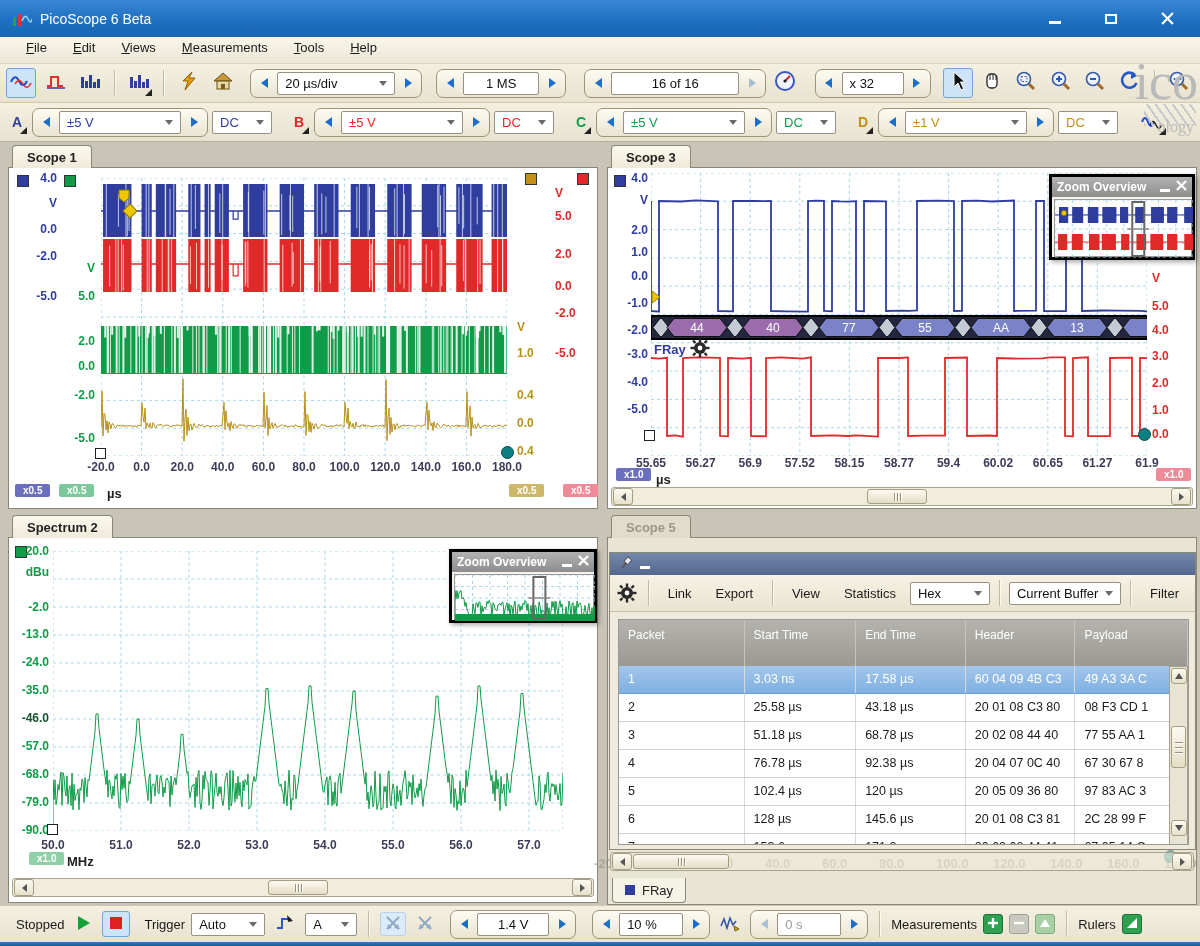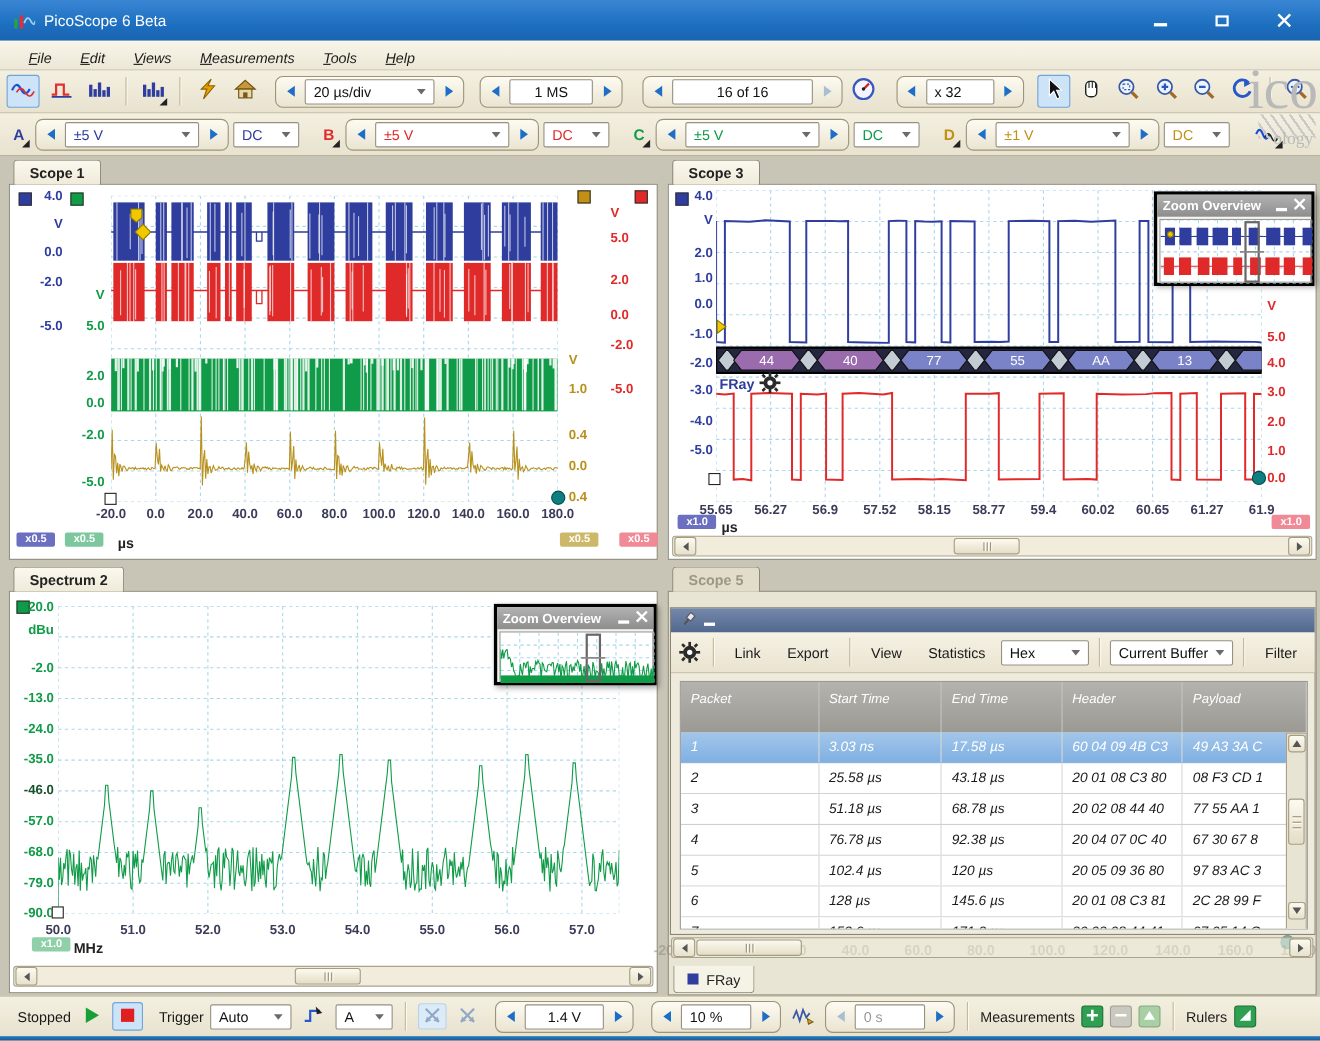--- a/index.html
+++ b/index.html
@@ -7,21 +7,21 @@
   .app{position:relative;width:1200px;height:946px;font-family:"Liberation Sans",sans-serif;background:#c9c5b6;overflow:hidden;}
   
   .titlebar{position:absolute;left:0;top:0;width:1200px;height:37px;background:linear-gradient(#3a86d4,#1d6fc0 60%,#1a64b0);display:flex;align-items:center;color:#fff;}
   .app-icon{width:20px;height:16px;margin:0 8px 0 12px;}
   .titletext{font-size:14px;}
   .winbtns{margin-left:auto;display:flex;align-items:center;gap:34px;padding-right:22px;}
   .winbtn{width:22px;height:18px;display:flex;align-items:center;justify-content:center;cursor:default;}
   .glyph-min{width:12px;height:3px;background:#fff;margin-top:8px;}
   .glyph-max{width:12px;height:10px;border:2px solid #fff;}
   
-  .menubar{position:absolute;left:0;top:37px;width:1200px;height:27px;background:linear-gradient(#f8f5ea,#ece7d6);display:flex;align-items:flex-end;padding-left:14px;gap:2px;border-bottom:1px solid #d8d2c0;font-style:italic;}
+  .menubar{position:absolute;left:0;top:37px;width:1200px;height:27px;background:linear-gradient(#f8f5ea,#ece7d6);display:flex;align-items:flex-start;padding-left:14px;gap:2px;border-bottom:1px solid #d8d2c0;}
   .menu-item{padding:3px 12px;font-size:13px;color:#1a1a1a;}
   .menu-item u{text-decoration:underline;}
   
   .toolbar{position:absolute;left:0;top:64px;width:1200px;height:39px;background:linear-gradient(#f4f0e0,#e8e2cf);display:flex;align-items:center;padding:0 6px;gap:4px;border-bottom:1px solid #cfc8b2;}
   .chanbar{position:absolute;left:0;top:103px;width:1200px;height:39px;background:linear-gradient(#f4f0e0,#e8e2cf);display:flex;align-items:center;padding:0 6px;gap:6px;border-bottom:1px solid #b8b29c;}
   .tbtn{width:32px;height:30px;border:1px solid transparent;border-radius:3px;display:flex;align-items:center;justify-content:center;position:relative;}
   .tbtn.sel{background:#cde3f7;border-color:#6fa5d8;}
   .vsep{width:1px;height:26px;background:#c2ba9e;box-shadow:1px 0 0 #fbf8ee;margin:0 5px;}
   .spin{display:flex;align-items:center;background:linear-gradient(#fdfbf2,#eae4d0);border:1px solid #9c9478;border-radius:7px;padding:2px 3px;gap:3px;}
   .spinbtn{width:20px;height:22px;display:flex;align-items:center;justify-content:center;border-radius:4px;}
@@ -1041,21 +1041,21 @@
                 <div class="tri-d"></div>
               </div>
               <div class="vsep"></div>
               <div class="field" style="width: 142px;">
                 <span class="grow">Current Buffer</span>
                 <div class="tri-d"></div>
               </div>
               <div class="vsep"></div>
               <div class="stb-btn">Filter</div>
             </div>
-            <div class="stable" style="left: 8px; top: 66px; width: 571px; height: 226px; font-style: italic;">
+            <div class="stable" style="left: 8px; top: 66px; width: 571px; height: 226px;">
               <div class="th-row">
                 <div class="th-cell" style="width: 126px;">Packet</div>
                 <div class="th-cell" style="width: 112px;">Start Time</div>
                 <div class="th-cell" style="width: 110px;">End Time</div>
                 <div class="th-cell" style="width: 110px;">Header</div>
                 <div class="th-cell" style="width: 113px;">Payload</div>
               </div>
               <div class="t-row sel">
                 <div class="t-cell" style="width: 126px;">1</div>
                 <div class="t-cell" style="width: 112px;">3.03 ns</div>

